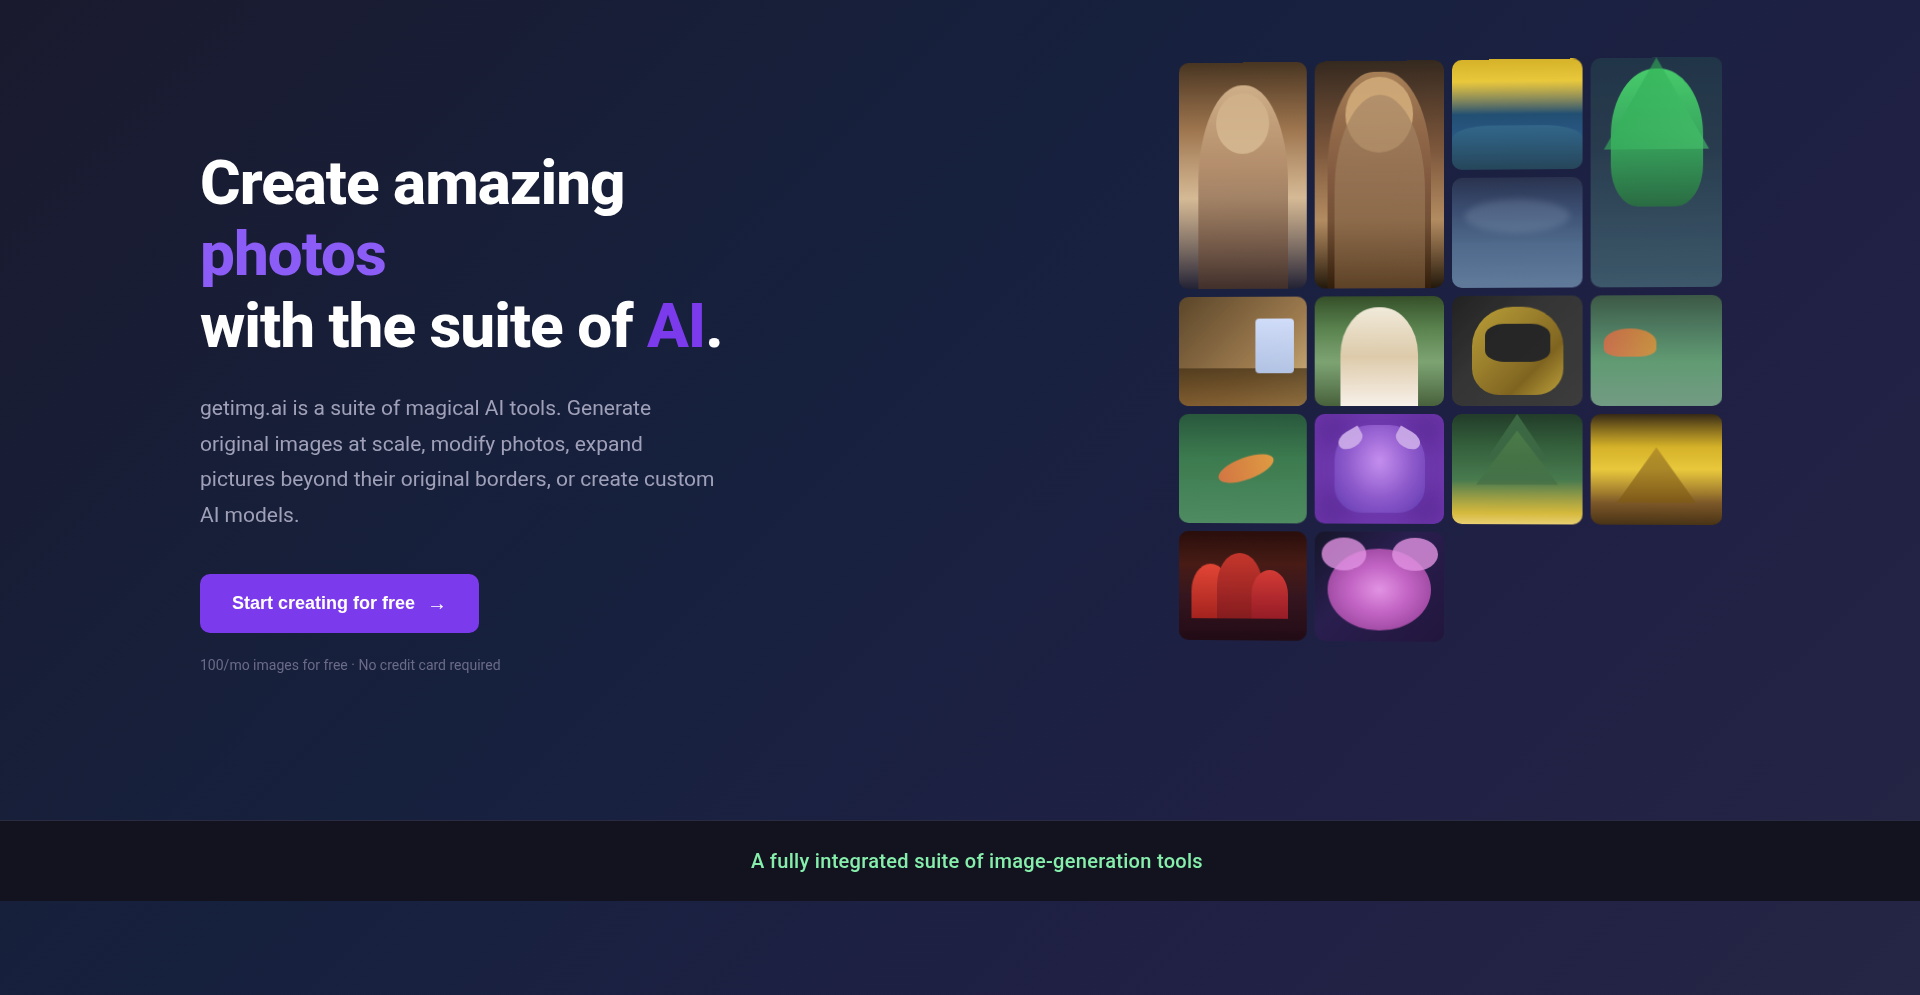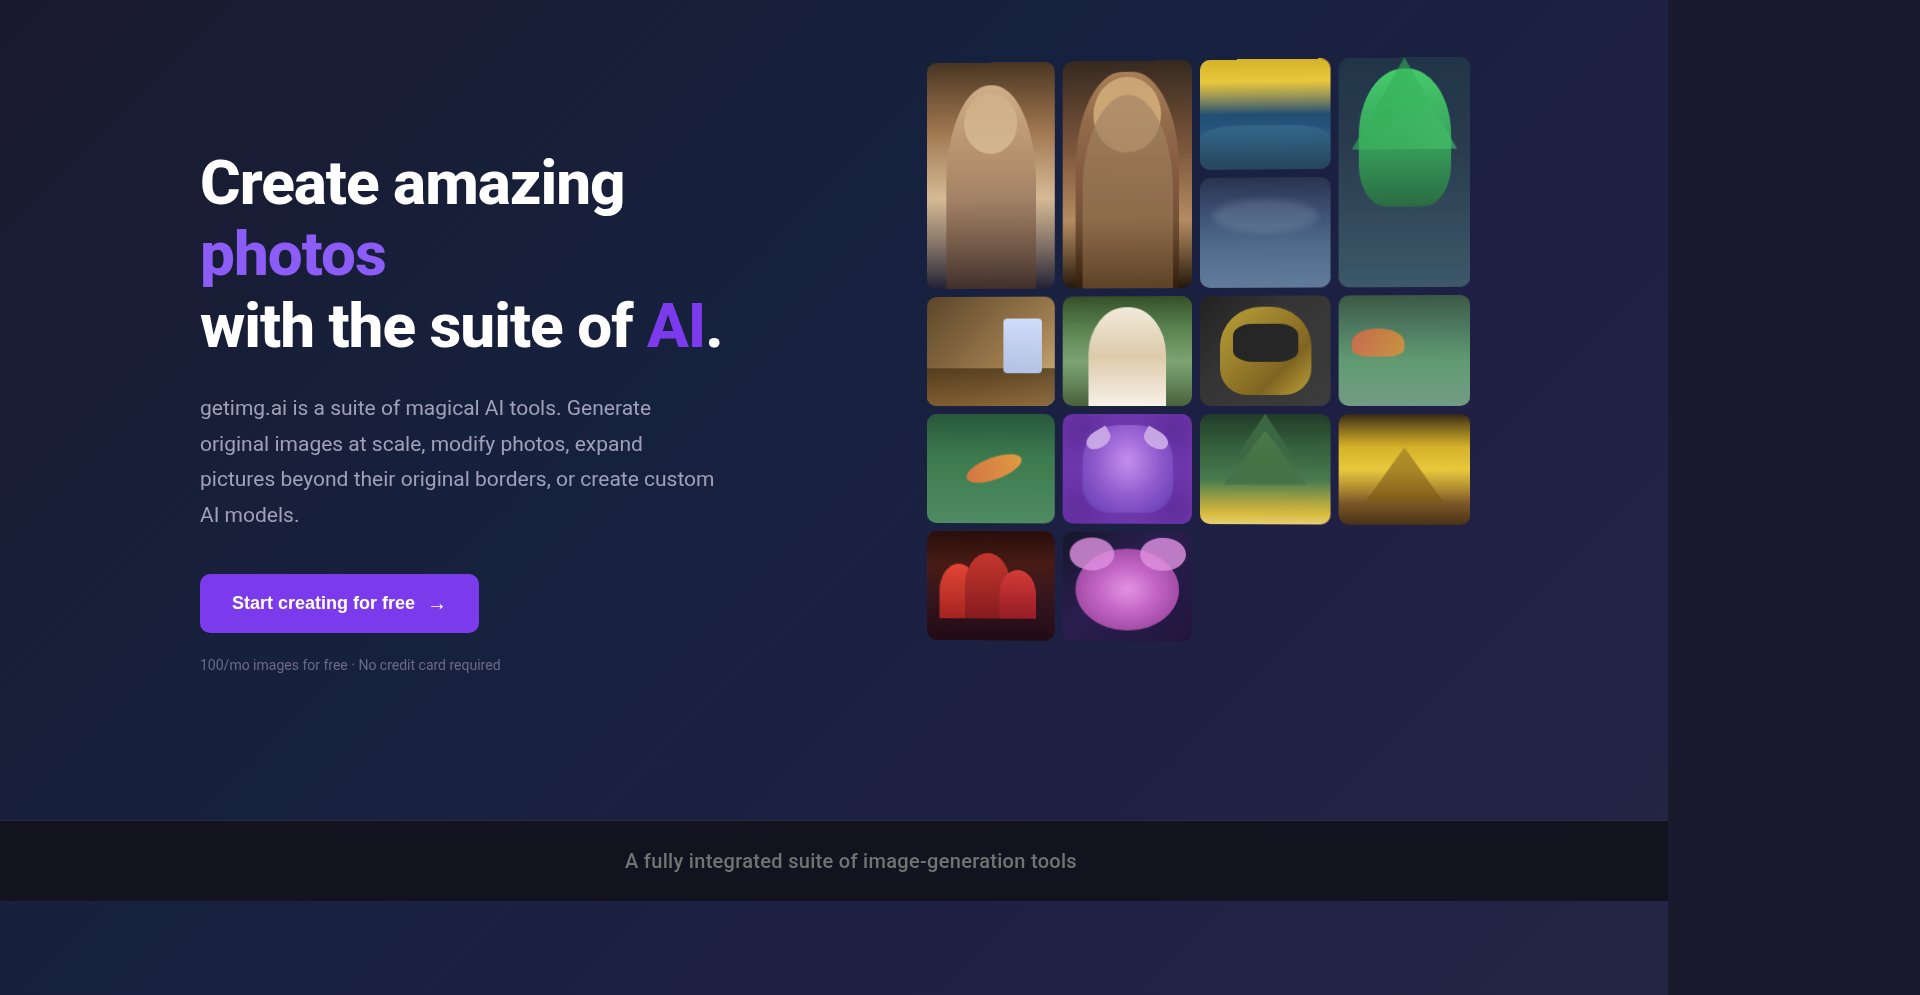--- a/index.html
+++ b/index.html
@@ -6,21 +6,21 @@
 
     body {
       background-color: #1a1a2e;
       font-family: -apple-system, BlinkMacSystemFont, 'Segoe UI', Roboto, sans-serif;
       color: #ffffff;
       min-height: 995px;
       overflow-x: hidden;
     }
 
     .page-wrapper {
-      width: 1668px;
+      width: 1920px;
       min-height: 995px;
       background: linear-gradient(135deg, #1a1a2e 0%, #16213e 40%, #1f2044 70%, #252545 100%);
       position: relative;
     }
 
     
     .hero {
       display: flex;
       align-items: center;
       min-height: 780px;
@@ -150,21 +150,21 @@
     .bottom-bar {
       background: #13131f;
       padding: 28px 0;
       text-align: center;
       border-top: 1px solid #2a2a40;
     }
 
     .bottom-bar-text {
       font-size: 20px;
       font-weight: 500;
-      color: #737373;
+      color: #86efac;
       letter-spacing: 0.3px;
       padding-left: 34px;
     }
   </style>
 </head>
 <body>
 
 <div class="page-wrapper">
 
   <section class="hero">

